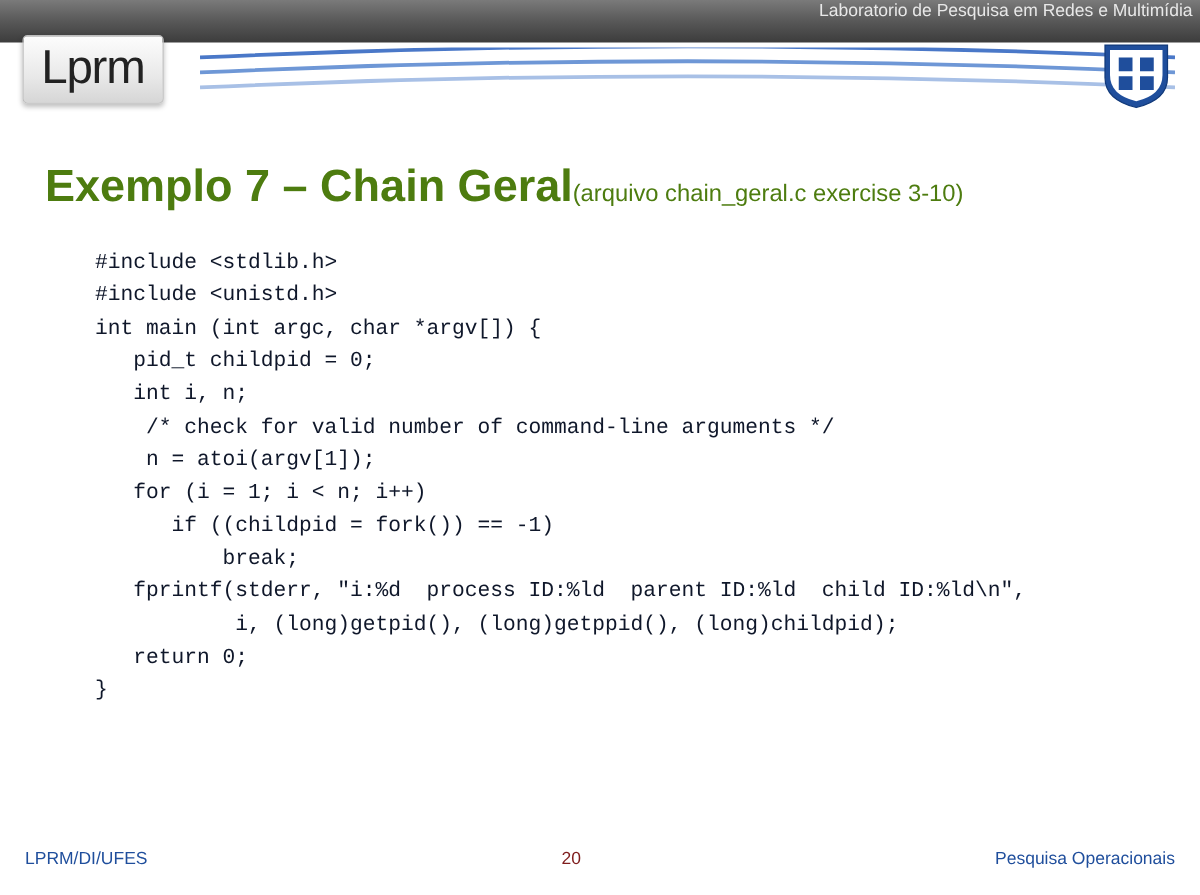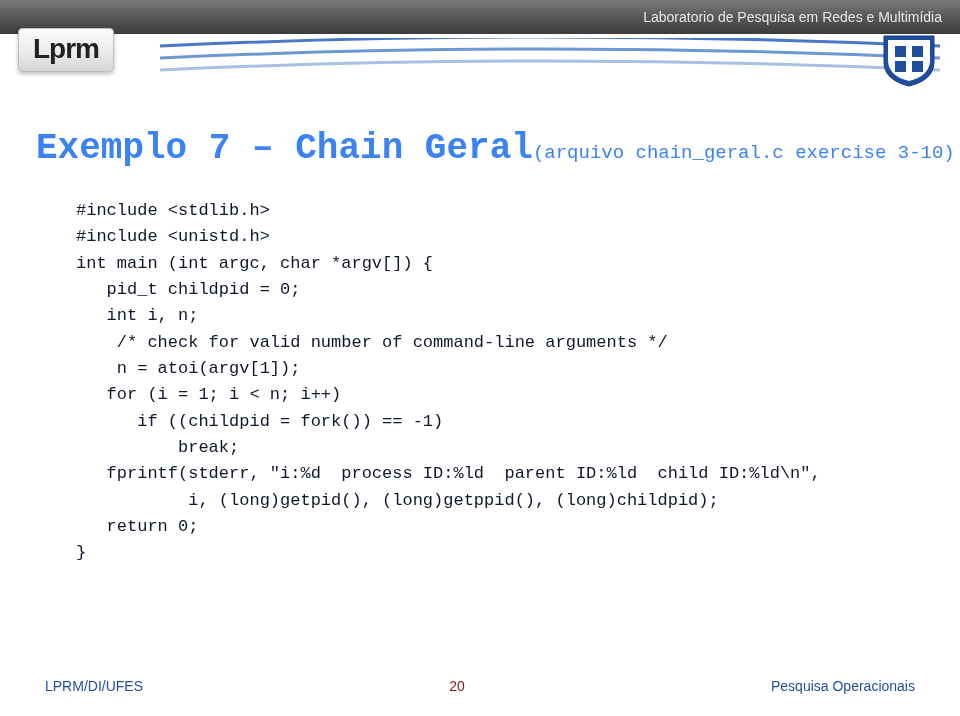--- a/index.html
+++ b/index.html
@@ -9,23 +9,23 @@
     background: #fff;
     font-family: Arial, Helvetica, sans-serif;
     position: relative;
     overflow: hidden;
   }
   .header-bar {
     width: 100%;
     height: 34px;
     background: linear-gradient(to bottom, #7a7a7a 0%, #585858 50%, #3c3c3c 100%);
     display: flex;
-    align-items: center;
+    align-items: flex-start;
     justify-content: flex-end;
-    padding-right: 18px;
+    padding-right: 6px;
   }
   .header-text {
     color: #e8e8e8;
     font-size: 14px;
     font-family: Arial, sans-serif;
   }
   .logo-row {
     position: relative;
     height: 70px;
   }
@@ -34,22 +34,22 @@
     left: 18px;
     top: -6px;
     background: linear-gradient(to bottom, #fdfdfd 0%, #e9e9e9 60%, #d6d6d6 100%);
     border: 1px solid #bdbdbd;
     border-radius: 4px;
     padding: 4px 14px 6px 14px;
     box-shadow: 0 2px 4px rgba(0,0,0,0.25);
   }
   .lprm-logo span {
     font-family: "Arial Black", Arial, sans-serif;
-    font-weight: 700;
-    font-size: 28px;
+    font-weight: 400;
+    font-size: 38px;
     letter-spacing: -1px;
     color: #222;
   }
   .ufes-logo {
     position: absolute;
     right: 22px;
     top: -2px;
     width: 58px;
     height: 56px;
   }
@@ -60,22 +60,22 @@
     position: absolute;
     left: 160px;
     top: 4px;
     width: 780px;
     height: 40px;
   }
   .title {
     position: absolute;
     left: 36px;
     top: 128px;
-    font-family: Liberation Mono, monospace;
-    color: #3b82f6;
+    font-family: Liberation Sans, sans-serif;
+    color: #4d7c0f;
   }
   .title-main {
     font-size: 36px;
     font-weight: 700;
   }
   .title-sub {
     font-size: 19px;
     font-weight: 400;
   }
   .code-block {
@@ -89,21 +89,21 @@
     white-space: pre;
   }
   .footer {
     position: absolute;
     bottom: 22px;
     left: 0;
     width: 100%;
     display: flex;
     justify-content: space-between;
     align-items: center;
-    padding: 0 45px;
+    padding: 0 20px;
     font-family: "Trebuchet MS", Arial, sans-serif;
     font-size: 14px;
     color: #1f4e9c;
   }
   .footer .page {
     color: #7f1d1d;
   }
 </style>
 </head>
 <body>

